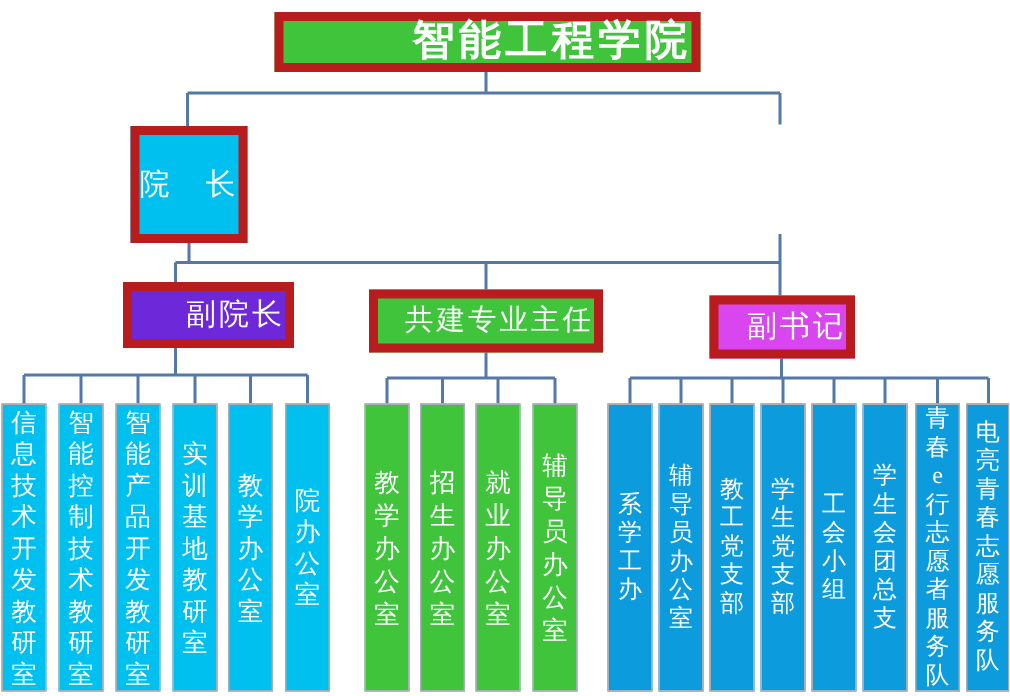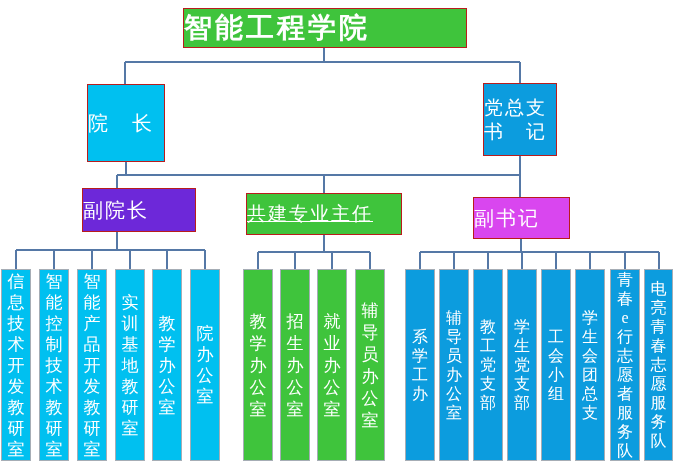--- a/index.html
+++ b/index.html
@@ -3,22 +3,22 @@
 <meta charset="utf-8">
 <style>
   html,body { margin:0; padding:0; background:#fff; }
   .canvas {
     position:relative; width:673px; height:464px; background:#ffffff;
     font-family:"Liberation Serif", serif; overflow:hidden;
   }
   svg.wires { position:absolute; left:0; top:0; width:673px; height:464px; }
   .box {
     position:absolute; box-sizing:border-box;
-    display:flex; flex-direction:column; align-items:flex-start; justify-content:center;
-    color:#ffffff; text-align:center; border:1px solid #b91c1c; line-height:1.15;
+    display:flex; flex-direction:column; align-items:flex-end; justify-content:center;
+    color:#ffffff; text-align:center; border:6px solid #b91c1c; line-height:1.15;
   }
   .title-box { font-size:28px; font-weight:bold; letter-spacing:3px; }
   .mid-box   { font-size:20px; letter-spacing:2px; }
   .mid-box .ln { line-height:1.25; }
   .vcol {
     position:absolute; box-sizing:border-box;
     display:flex; flex-direction:column; align-items:center; justify-content:center;
     color:#ffffff; border:1px solid #a6adb5;
   }
   .vcol span { display:block; line-height:1; }
@@ -48,30 +48,26 @@
   </svg>
 
   <div class="box title-box" style="left: 183px; top: 8px; width: 284px; height: 40px; background: rgb(63, 196, 60);">
     <span>智能工程学院</span>
   </div>
 
   <div class="box mid-box" style="left: 87px; top: 84px; width: 78px; height: 78px; background: rgb(0, 192, 240);">
     <span>院　长</span>
   </div>
 
-  <div class="box mid-box" style="left: 483px; top: 83px; width: 74px; height: 73px; font-size: 19px; background: rgb(12, 156, 222);">
-    <span class="ln">党总支</span>
-    <span class="ln">书　记</span>
-  </div>
 
   <div class="box mid-box" style="left: 82px; top: 188px; width: 114px; height: 44px; background: #6d28d9;">
     <span>副院长</span>
   </div>
 
-  <div class="box mid-box" style="left: 246px; top: 193px; width: 156px; height: 42px; font-size: 19px; background: rgb(63, 196, 60); text-decoration: underline;">
+  <div class="box mid-box" style="left: 246px; top: 193px; width: 156px; height: 42px; font-size: 19px; background: rgb(63, 196, 60);">
     <span>共建专业主任</span>
   </div>
 
   <div class="box mid-box" style="left: 473px; top: 197px; width: 97px; height: 42px; background: #d946ef;">
     <span>副书记</span>
   </div>
 
   <div class="g-left">
     <div class="vcol" style="left: 1px; top: 269px; width: 30px; height: 192px; background: rgb(0, 192, 240);">
         <span>信</span>

